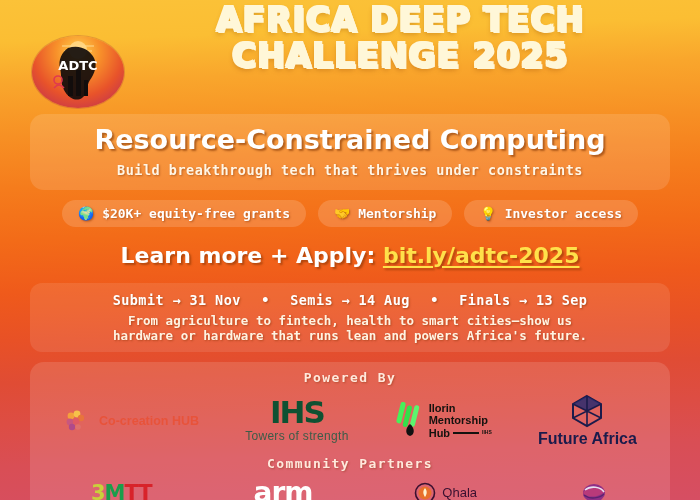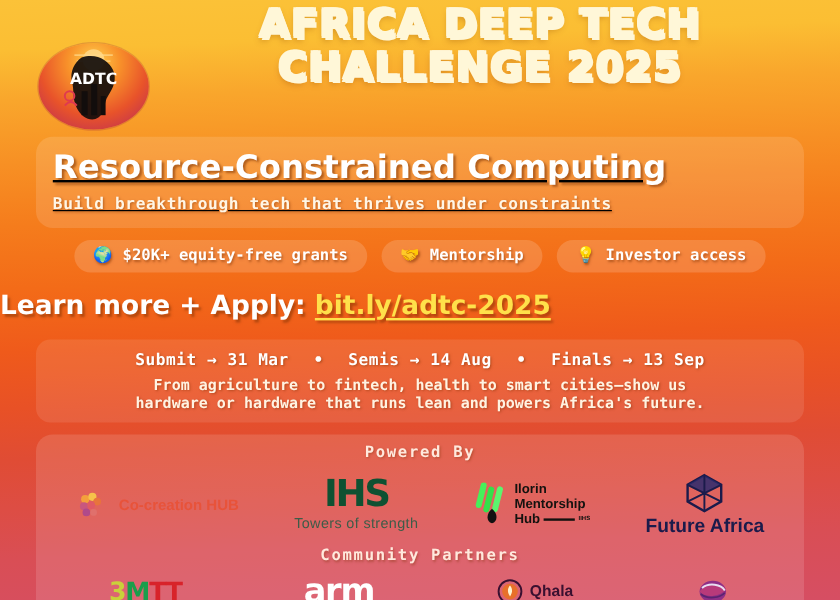--- a/index.html
+++ b/index.html
@@ -48,22 +48,21 @@
     background:linear-gradient(95deg,#5e1b6e 0%,#7b1f6b 14%,#9c1f5c 26%,
       #c62a34 42%,#e0391f 56%,#ef6a17 72%,#f89021 86%,#fba22a 100%);
     -webkit-background-clip:text;background-clip:text;
     color:transparent;-webkit-text-fill-color:transparent;
   }
   
   .theme-band{
     margin:2px 30px 0 30px;padding:10px 14px 12px 14px;
     border-radius:14px;
     background:rgba(255,255,255,.13);
-    text-align:left;
-    text-decoration:underline;
+    text-align:center;
   }
   .theme-title{
     font-family:"DejaVu Sans", sans-serif;
     font-weight:bold;font-size:27px;color:#ffffff;letter-spacing:0px;
     text-shadow:2px 2px 2px rgba(120,45,0,.55);
   }
   .theme-sub{
     margin-top:7px;
     font-family:"DejaVu Sans Mono","Liberation Mono",monospace;
     font-weight:bold;font-size:13.5px;color:#fff6e6;letter-spacing:.5px;
@@ -79,21 +78,21 @@
     background:rgba(255,255,255,.16);
     border-radius:16px;padding:6px 16px;
     font-family:"DejaVu Sans Mono","Liberation Mono",monospace;
     font-weight:bold;font-size:13px;color:#ffffff;
     text-shadow:1px 1px 2px rgba(120,45,0,.5);
     white-space:nowrap;
   }
   .pill .ico{font-size:13px;line-height:1;}
   
   .cta{
-    text-align:left;margin-top:16px;
+    text-align:center;margin-top:16px;
     font-family:"DejaVu Sans", sans-serif;
     font-weight:bold;font-size:22px;color:#ffffff;
     text-shadow:2px 2px 2px rgba(120,45,0,.5);
   }
   .cta a{
     color:#ffe14a;text-decoration:underline;text-underline-offset:3px;
     text-decoration-thickness:2px;
   }
   
   .dates-band{
@@ -147,21 +146,21 @@
   .fa-txt{font-family:"Liberation Sans",sans-serif;font-weight:bold;font-size:16px;color:#1b1b4b;margin-top:2px;}
   
   .mtt{font-family:"DejaVu Sans",sans-serif;font-weight:bold;font-size:21px;letter-spacing:-1px;}
   .mtt .a{color:#c9d13a;}
   .mtt .b{color:#1a9e4b;}
   .mtt .c{color:#d8232a;}
   
   .arm{font-family:"DejaVu Sans",sans-serif;font-weight:bold;font-size:28px;color:#ffffff;letter-spacing:-1px;line-height:1;}
   
   .qhala{display:flex;align-items:center;gap:6px;}
-  .qhala-txt{font-family:"Liberation Sans",sans-serif;font-size:13px;color:#3a1030;font-weight:bold;}
+  .qhala-txt{font-family:"Liberation Sans",sans-serif;font-size:13px;color:#3a1030;font-weight:normal;}
 </style>
 </head>
 <body>
 
 <div class="poster">
 
   <div class="header">
 
     <div class="logo">
       <svg width="92" height="72" viewBox="0 0 92 72">
@@ -219,21 +218,21 @@
   <div class="cta">
     <span>Learn more + Apply:</span>
     <a href="#">bit.ly/adtc-2025</a>
   </div>
 
   <div class="dates-band">
     <div class="dates">
       <span>
         <span>Submit</span>
         <span>→</span>
-        <span>31 Mar</span>
+        <span>31 Nov</span>
       </span>
       <span class="dot">•</span>
       <span>
         <span>Semis</span>
         <span>→</span>
         <span>14 Aug</span>
       </span>
       <span class="dot">•</span>
       <span>
         <span>Finals</span>

